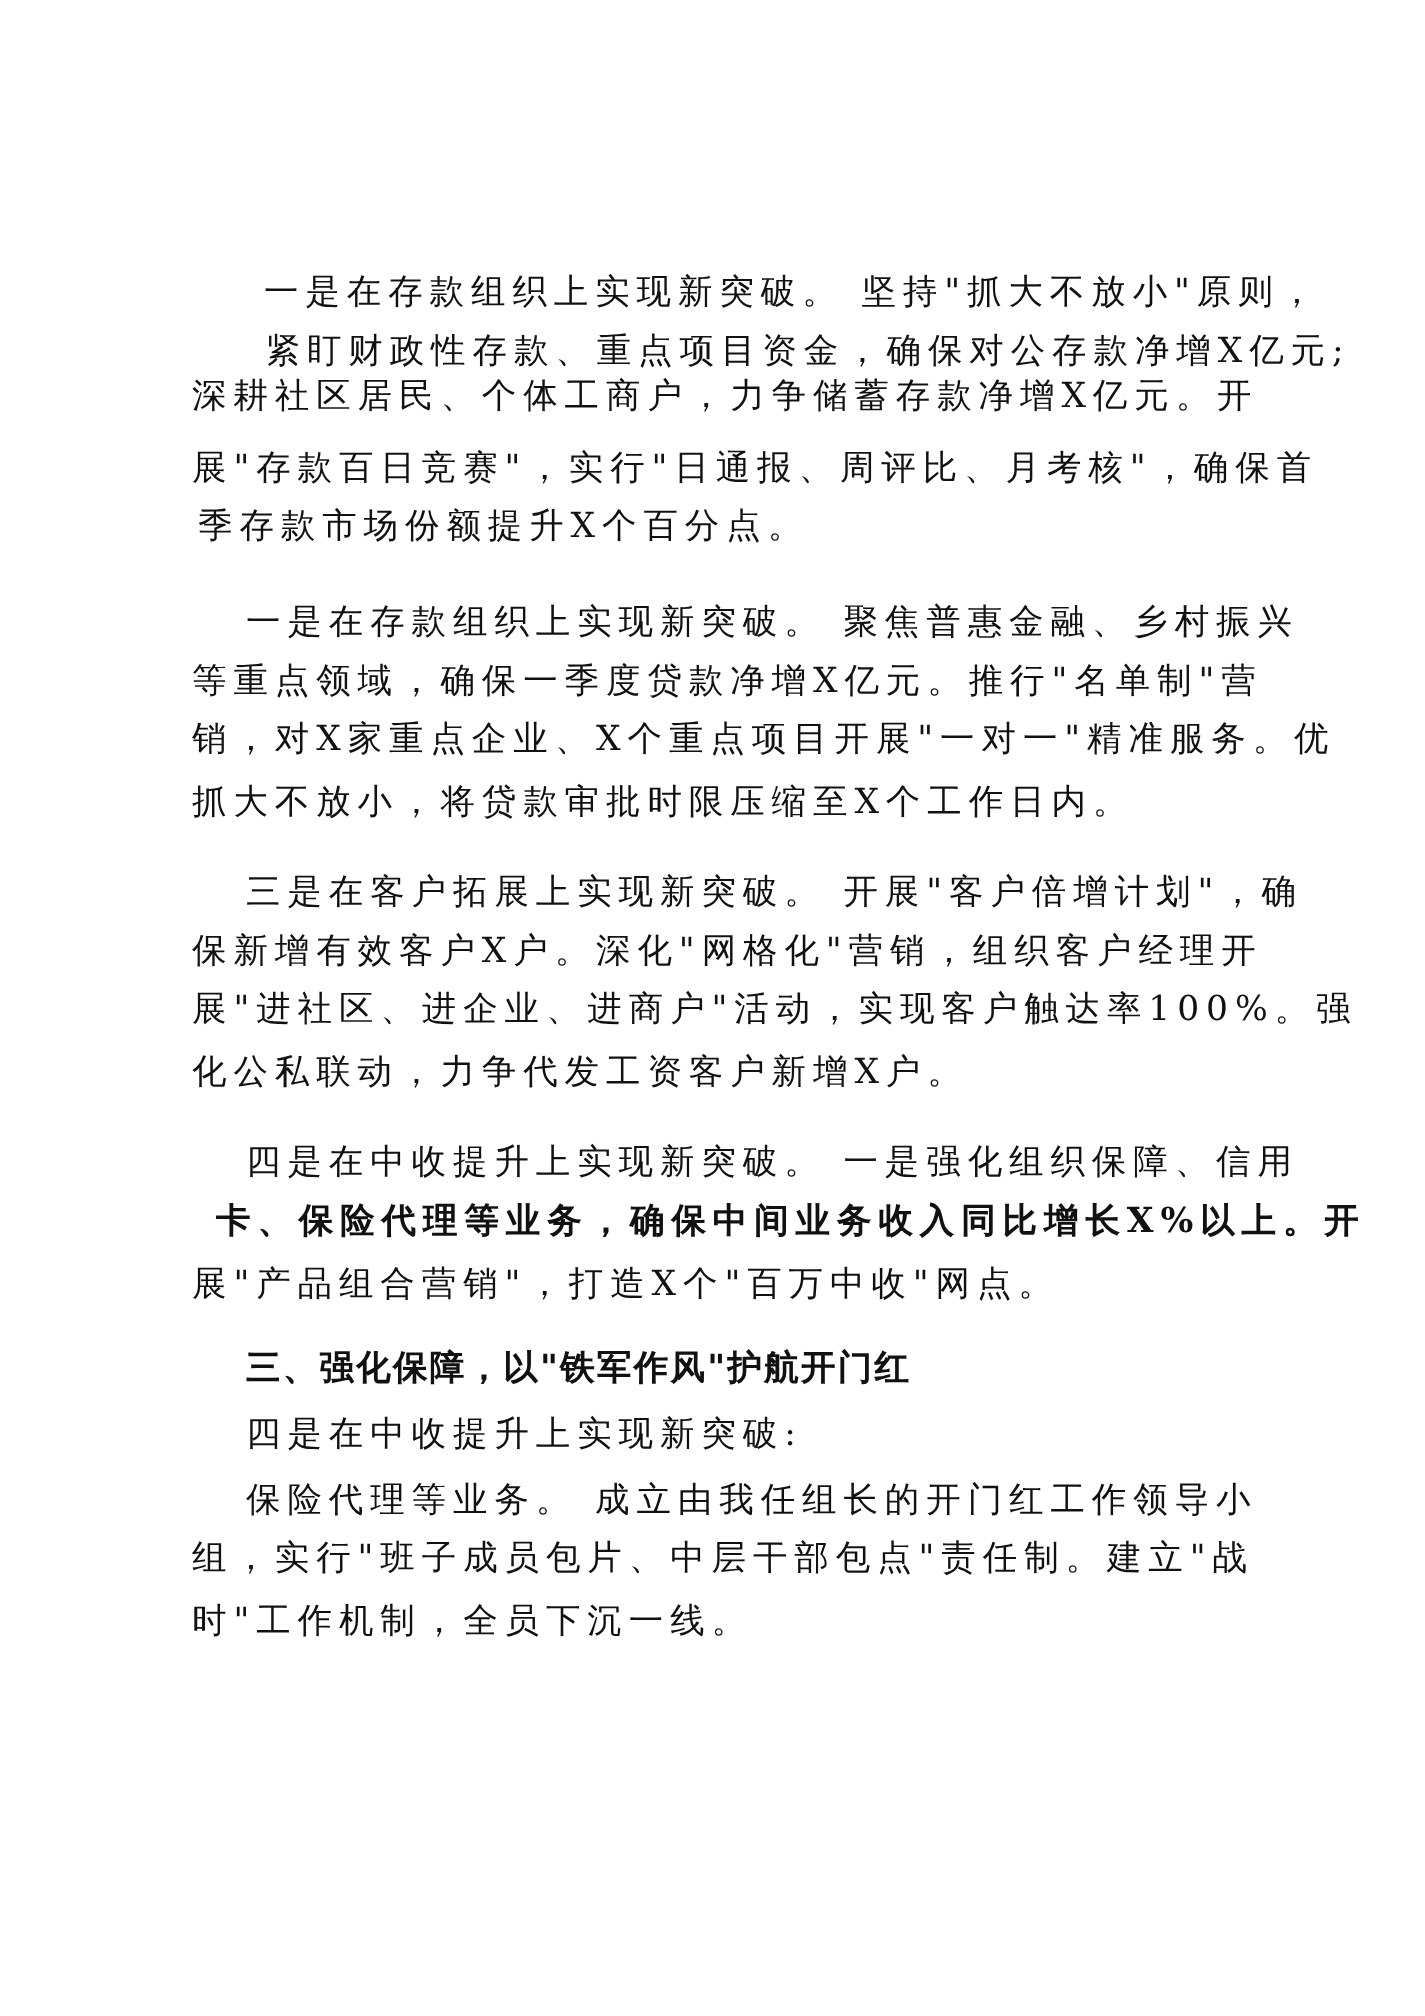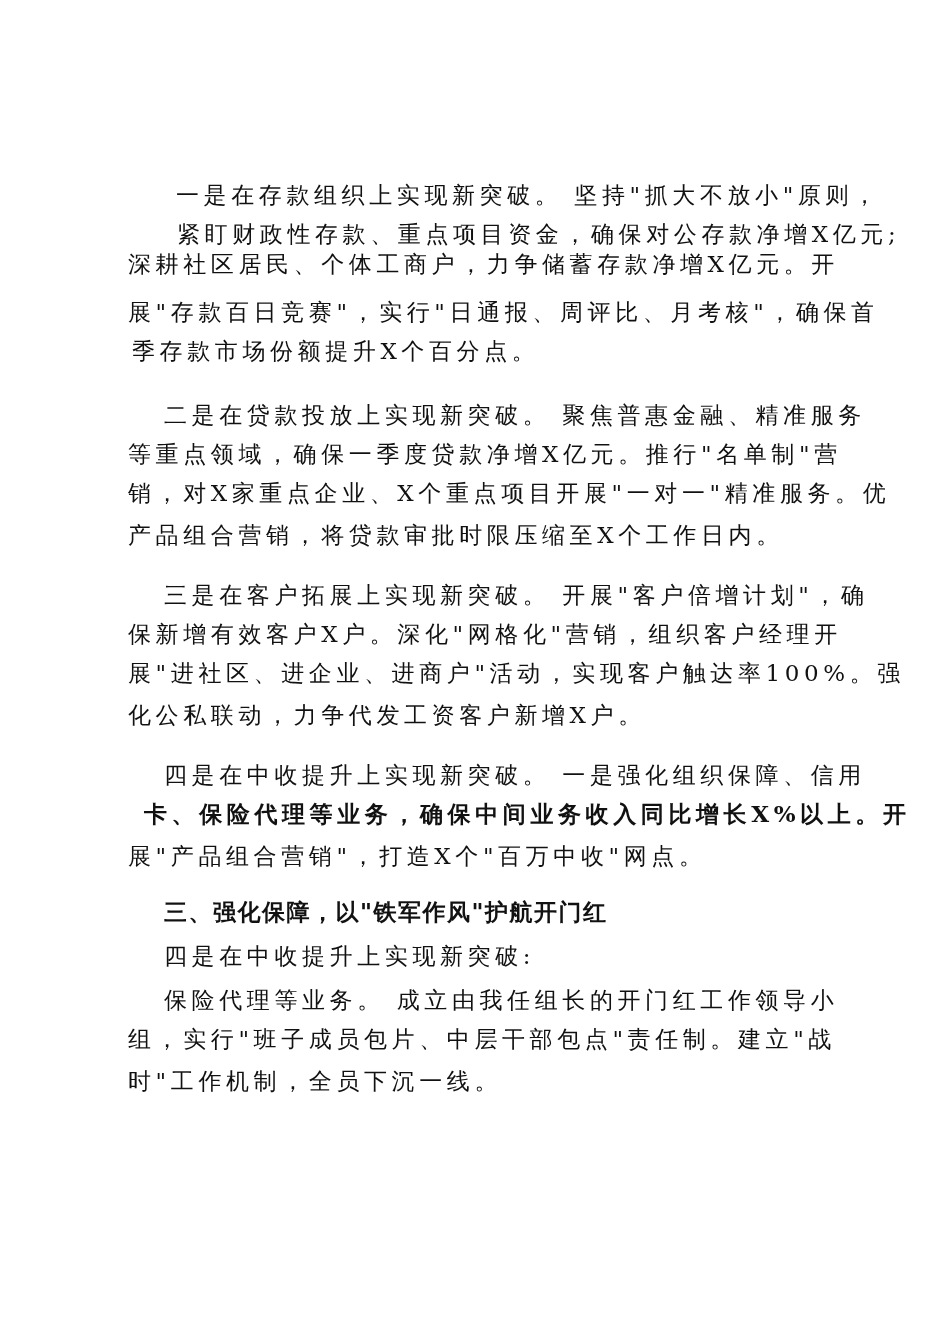--- a/index.html
+++ b/index.html
@@ -25,24 +25,24 @@
 </head>
 <body>
 
 <div class="page">
   <div id="lines">
       <div class="line" style="left: 176px; top: 180px;">一是在存款组织上实现新突破。 坚持"抓大不放小"原则，</div>
       <div class="line" style="left: 133px; top: 219px; margin-left: 44px;">紧盯财政性存款、重点项目资金，确保对公存款净增X亿元;</div>
       <div class="line" style="left: 128px; top: 249px;">深耕社区居民、个体工商户，力争储蓄存款净增X亿元。开</div>
       <div class="line" style="left: 128px; top: 297px;">展"存款百日竞赛"，实行"日通报、周评比、月考核"，确保首</div>
       <div class="line" style="left: 132px; top: 336px;">季存款市场份额提升X个百分点。</div>
-      <div class="line" style="left: 164px; top: 400px;">二是在贷款投放上实现新突破。 聚焦普惠金融、精准服务</div>
+      <div class="line" style="left: 164px; top: 400px;">一是在存款组织上实现新突破。 聚焦普惠金融、乡村振兴</div>
       <div class="line" style="left: 128px; top: 439px;">等重点领域，确保一季度贷款净增X亿元。推行"名单制"营</div>
       <div class="line" style="left: 128px; top: 478px;">销，对X家重点企业、X个重点项目开展"一对一"精准服务。优</div>
-      <div class="line" style="left: 128px; top: 520px;">产品组合营销，将贷款审批时限压缩至X个工作日内。</div>
+      <div class="line" style="left: 128px; top: 520px;">抓大不放小，将贷款审批时限压缩至X个工作日内。</div>
       <div class="line" style="left: 164px; top: 580px;">三是在客户拓展上实现新突破。 开展"客户倍增计划"，确</div>
       <div class="line" style="left: 128px; top: 619px;">保新增有效客户X户。深化"网格化"营销，组织客户经理开</div>
       <div class="line" style="left: 128px; top: 658px;">展"进社区、进企业、进商户"活动，实现客户触达率100%。强</div>
       <div class="line" style="left: 128px; top: 700px;">化公私联动，力争代发工资客户新增X户。</div>
       <div class="line" style="left: 164px; top: 760px;">四是在中收提升上实现新突破。 一是强化组织保障、信用</div>
       <div class="line" style="left: 144px; top: 799px; font-weight: bold;">卡、保险代理等业务，确保中间业务收入同比增长X%以上。开</div>
       <div class="line" style="left: 128px; top: 841px;">展"产品组合营销"，打造X个"百万中收"网点。</div>
       <div class="line heading" style="left: 164px; top: 897px;">三、强化保障，以"铁军作风"护航开门红</div>
       <div class="line" style="left: 164px; top: 941px;">四是在中收提升上实现新突破:</div>
       <div class="line" style="left: 164px; top: 985px;">保险代理等业务。 成立由我任组长的开门红工作领导小</div>

